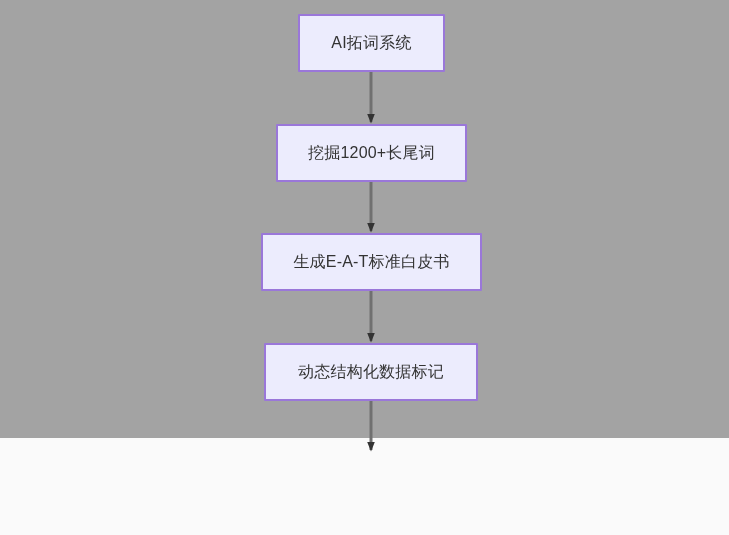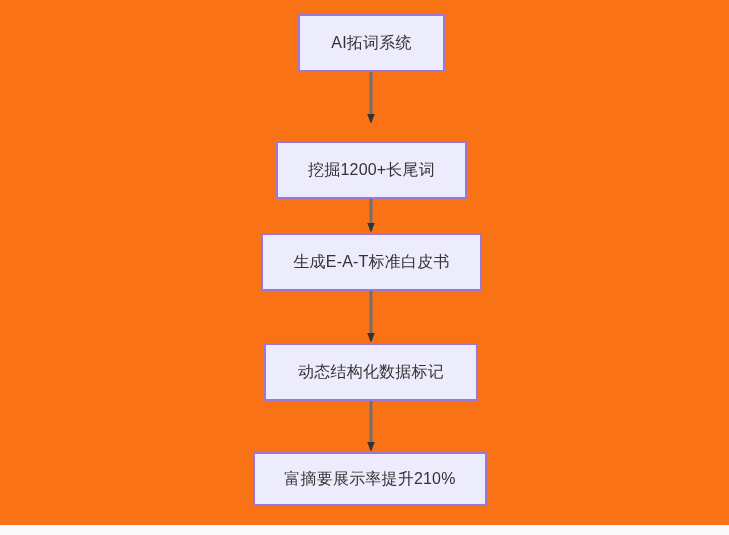--- a/index.html
+++ b/index.html
@@ -9,22 +9,22 @@
   body {
     width: 729px;
     height: 535px;
     background: #fafafa;
     font-family: "Liberation Sans", "DejaVu Sans", sans-serif;
     overflow: hidden;
   }
   #flow-canvas {
     position: relative;
     width: 729px;
-    height: 525px;
-    background: #f97316;
+    height: 438px;
+    background: #a3a3a3;
   }
   .edge-layer {
     position: absolute;
     left: 0;
     top: 0;
     width: 729px;
     height: 535px;
     pointer-events: none;
   }
   .node {
@@ -68,29 +68,26 @@
     </g>
     <g>
       <line x1="371" y1="401" x2="371" y2="450" stroke="#707070" stroke-width="3" marker-end="url(#arrowhead)"></line>
     </g>
   </svg>
 
   <div class="node" style="left:298px; top:14px; width:147px; height:58px;">
     <span class="node-label">AI拓词系统</span>
   </div>
 
-  <div class="node" style="left:276px; top:141px; width:191px; height:58px;">
+  <div class="node" style="left:276px; top:124px; width:191px; height:58px;">
     <span class="node-label">挖掘1200+长尾词</span>
   </div>
 
   <div class="node" style="left:264px; top:343px; width:214px; height:58px;">
     <span class="node-label">动态结构化数据标记</span>
   </div>
 
   <div class="node" style="left:261px; top:233px; width:221px; height:58px;">
     <span class="node-label">生成E-A-T标准白皮书</span>
   </div>
 
-  <div class="node" style="left:253px; top:452px; width:234px; height:54px;">
-    <span class="node-label">富摘要展示率提升210%</span>
-  </div>
 
 </div>
 
 </body></html>

